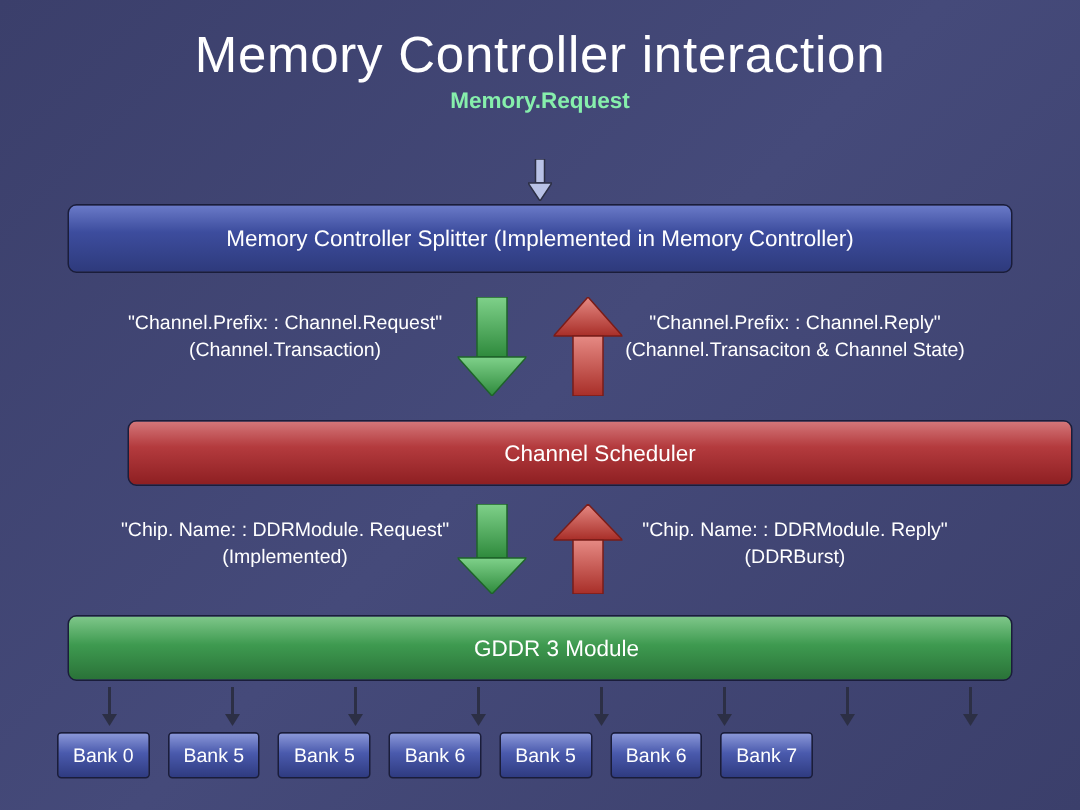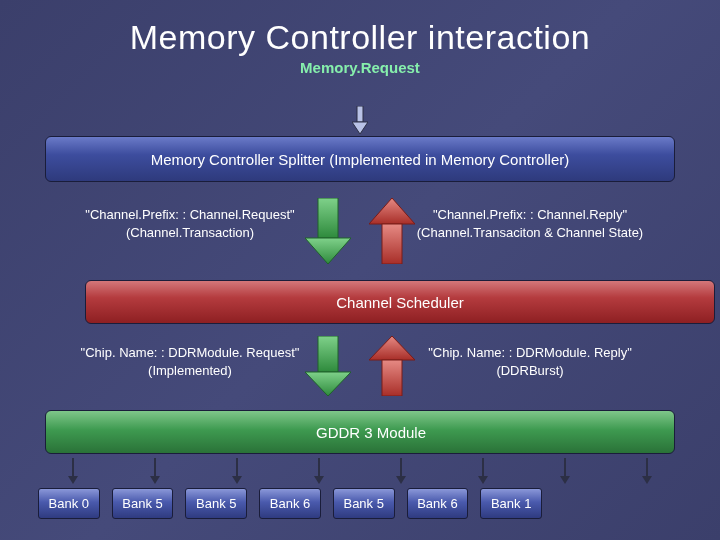--- a/index.html
+++ b/index.html
@@ -264,14 +264,14 @@
       </svg>
     </div>
   </div>
 <div class="banks-row" id="banks">
     <div class="bank">Bank 0</div>
     <div class="bank">Bank 5</div>
     <div class="bank">Bank 5</div>
     <div class="bank">Bank 6</div>
     <div class="bank">Bank 5</div>
     <div class="bank">Bank 6</div>
-    <div class="bank">Bank 1</div>
+    <div class="bank">Bank 7</div>
   </div>
 
 </body></html>

